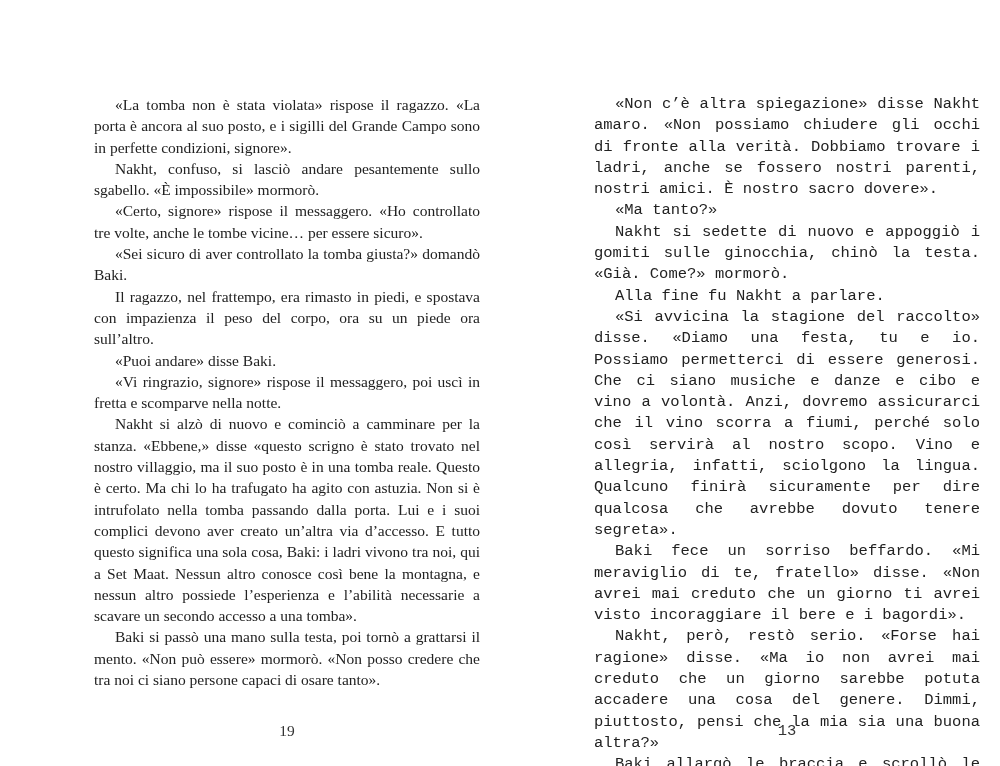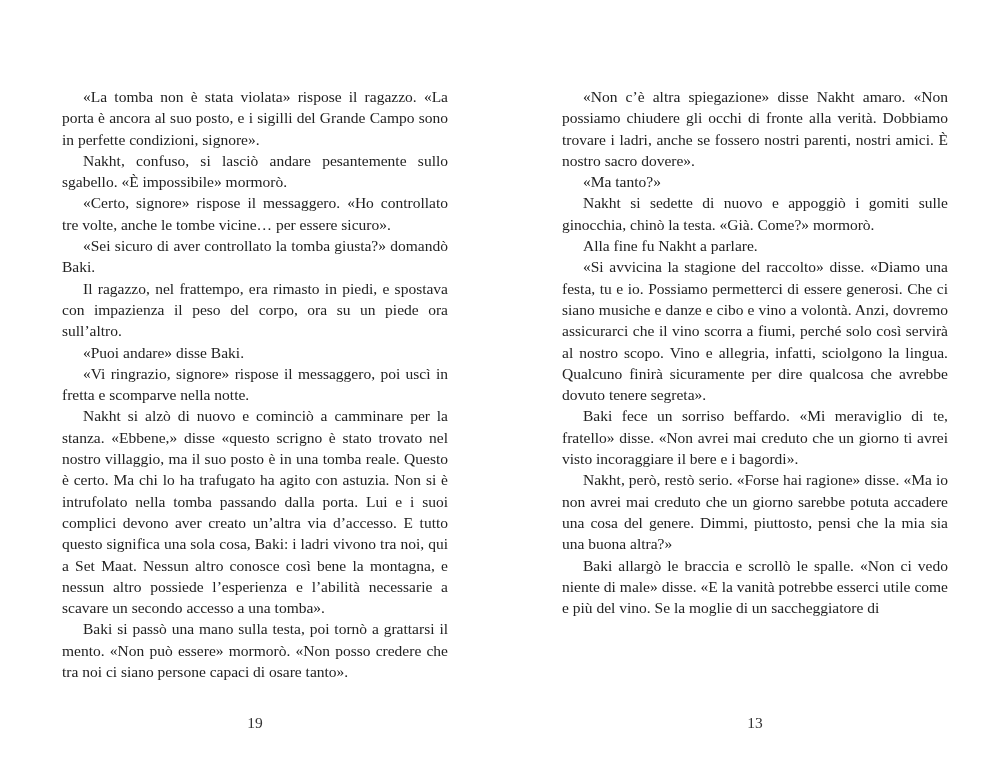--- a/index.html
+++ b/index.html
@@ -14,26 +14,27 @@
     font-family: "Liberation Serif", serif;
   }
   .spread {
     position: relative;
     width: 1000px;
     height: 766px;
     background: #ffffff;
   }
   .page {
     position: absolute;
-    top: 0;
+    top: 8px;
     width: 386px;
     height: 732px;
+    margin-left: 32px;
   }
   .page-left  { left: 62px;  }
-  .page-right { left: 562px; }
+  .page-right { left: 562px; font-family: Liberation Mono, monospace; }
   .text-block {
     position: absolute;
     top: 86px;
     left: 0;
     right: 0;
   }
   .para {
     margin: 0;
     padding: 0;
     font-size: 15.5px;

